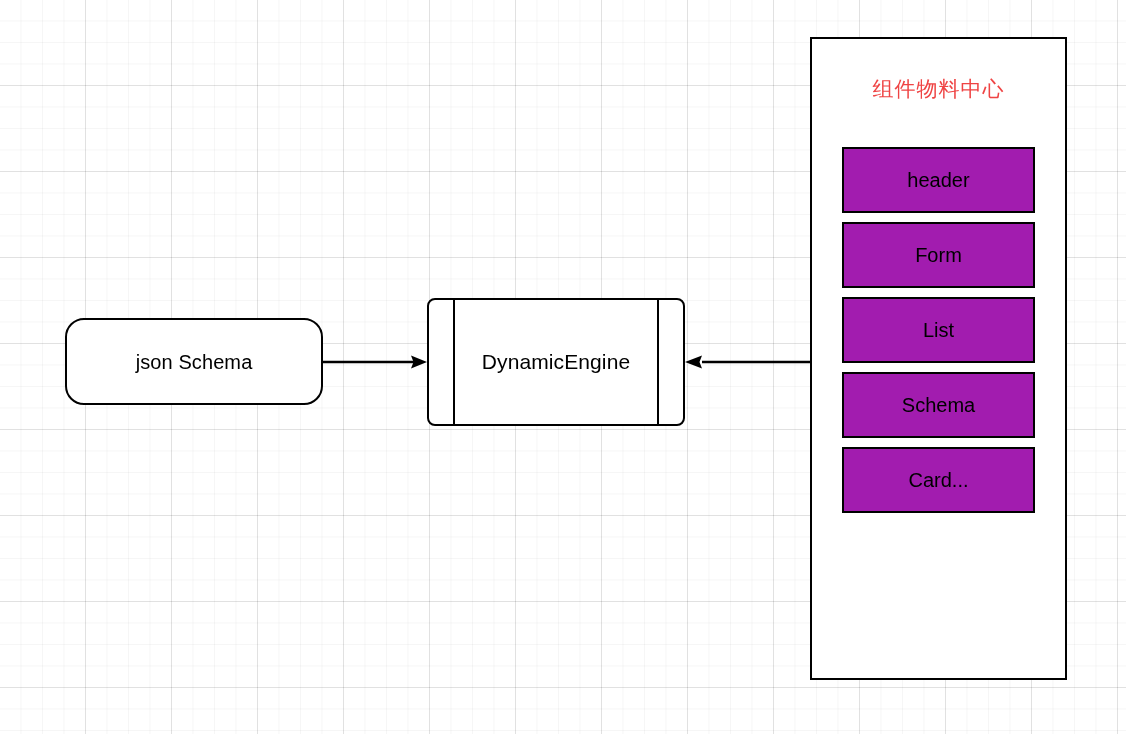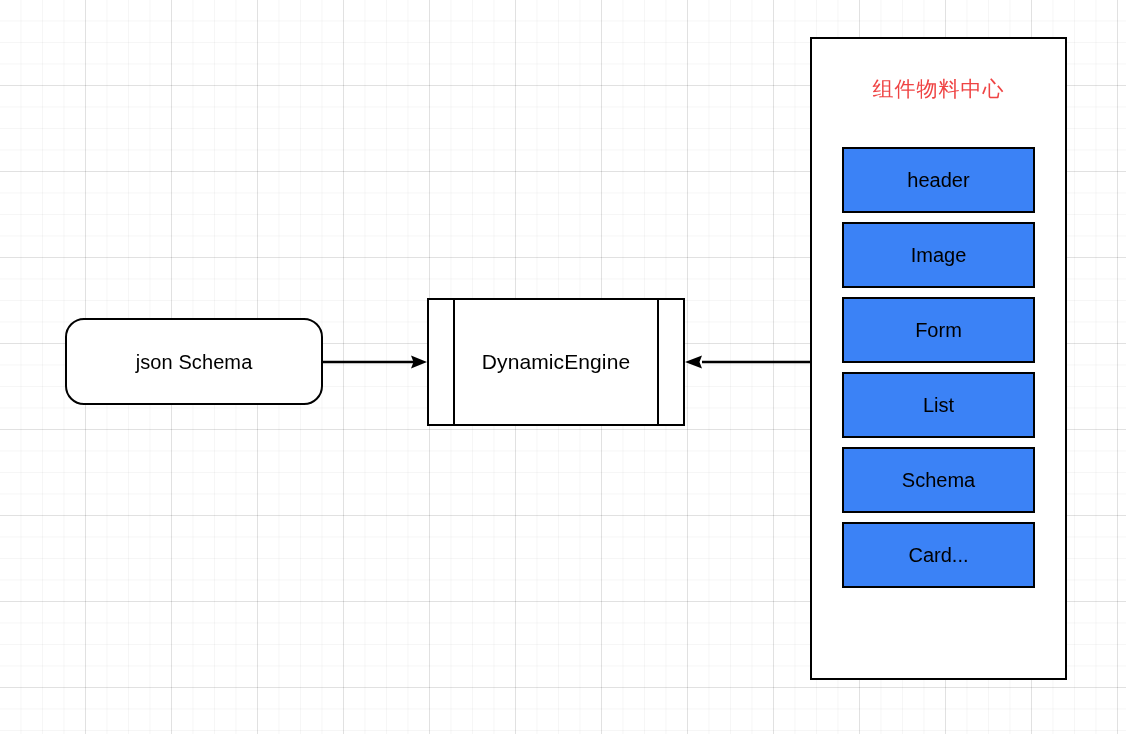--- a/index.html
+++ b/index.html
@@ -56,20 +56,21 @@
     height: 87px;
     border-radius: 19px;
   }
 
   
   #dynamic-engine-node {
     left: 427px;
     top: 298px;
     width: 258px;
     height: 128px;
+    border-radius: 8px;
   }
   #dynamic-engine-node .sidebar-line {
     position: absolute;
     top: 0;
     bottom: 0;
     width: 0;
     border-left: 2px solid #000000;
   }
   #dynamic-engine-node .sidebar-line.left  { left: 24px; }
   #dynamic-engine-node .sidebar-line.right { right: 24px; }
@@ -98,21 +99,21 @@
     position: absolute;
     left: 30px;
     top: 108px;
     width: 193px;
   }
   .material-item {
     box-sizing: border-box;
     width: 193px;
     height: 66px;
     margin-bottom: 9px;
-    background: #3b82f6;
+    background: #a21caf;
     border: 2px solid #000000;
     display: flex;
     align-items: center;
     justify-content: center;
   }
   .material-item .item-label {
     font-size: 20px;
     color: #000000;
     white-space: nowrap;
   }
@@ -153,23 +154,20 @@
     <span class="node-label">DynamicEngine</span>
   </div>
 
   <div class="node" id="material-center-panel">
     <div id="material-center-title">组件物料中心</div>
     <div id="material-list">
       <div class="material-item">
         <span class="item-label">header</span>
       </div>
       <div class="material-item">
-        <span class="item-label">Image</span>
-      </div>
-      <div class="material-item">
         <span class="item-label">Form</span>
       </div>
       <div class="material-item">
         <span class="item-label">List</span>
       </div>
       <div class="material-item">
         <span class="item-label">Schema</span>
       </div>
       <div class="material-item">
         <span class="item-label">Card...</span>

